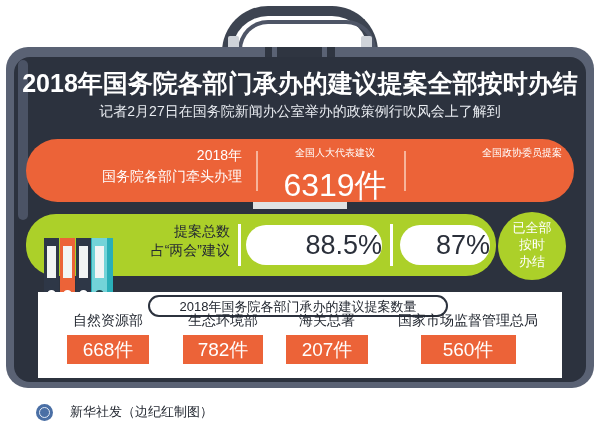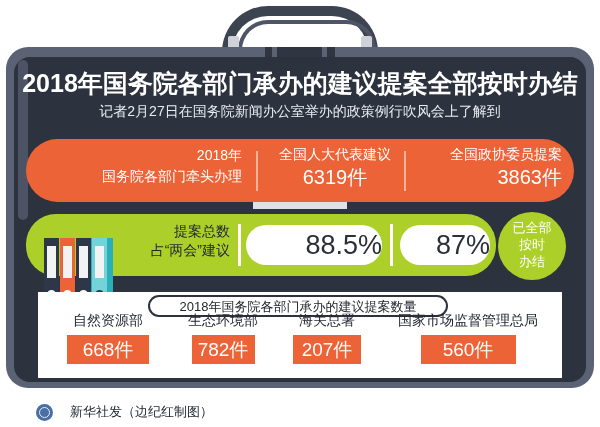--- a/index.html
+++ b/index.html
@@ -72,22 +72,22 @@
   .o-left{left:40px;width:190px;text-align:right;}
   .o-left .l1{position:absolute;right:14px;top:8px;color:#ffffff;font-size:14px;white-space:nowrap;}
   .o-left .l2{position:absolute;right:14px;top:29px;color:#ffffff;font-size:14px;white-space:nowrap;}
 
   .o-div{position:absolute;top:12px;width:2px;height:40px;background:#f7b49a;}
   .o-div1{left:230px;}
   .o-div2{left:378px;}
 
   .o-mid{left:240px;width:138px;text-align:center;}
   .o-right{left:388px;width:148px;text-align:right;}
-  .o-label{position:absolute;left:0;top:7px;width:100%;color:#ffffff;font-size:14px;white-space:nowrap;}
-  .o-value{position:absolute;left:0;top:25px;width:100%;color:#ffffff;font-size:20px;white-space:nowrap;}
+  .o-label{position:absolute;left:0;top:7px;width:100%;color:#ffffff;font-size:10px;white-space:nowrap;}
+  .o-value{position:absolute;left:0;top:25px;width:100%;color:#ffffff;font-size:32px;white-space:nowrap;}
 
   
   .connector{position:absolute;left:253px;top:202px;width:94px;height:7px;background:#dfe2e3;}
 
   
   .green-band{
     position:absolute;left:26px;top:214px;width:470px;height:62px;
     background:#acd029;border-radius:30px;
   }
   .g-label{position:absolute;left:60px;top:222px;width:170px;text-align:right;color:#232733;font-size:14px;line-height:19px;}
@@ -136,23 +136,23 @@
   }
   .dept{position:absolute;top:312px;}
   .dept .name{color:#222730;font-size:14px;text-align:center;white-space:nowrap;}
   .dept .box{
     margin:5px auto 0;background:#ec6338;color:#ffffff;
     font-size:19px;text-align:center;line-height:29px;height:29px;
   }
   .d1{left:48px;width:120px;}
   .d1 .box{width:82px;}
   .d2{left:163px;width:120px;}
-  .d2 .box{width:63px;}
+  .d2 .box{width:80px;}
   .d3{left:272px;width:110px;}
-  .d3 .box{width:68px;}
+  .d3 .box{width:82px;}
   .d4{left:378px;width:180px;}
   .d4 .box{width:95px;}
 
   
   .footer{position:absolute;left:36px;top:402px;height:20px;display:flex;align-items:center;gap:17px;}
   .logo{width:17px;height:17px;border-radius:50%;background:#4a6fa5;position:relative;flex:none;}
   .logo::after{content:"";position:absolute;left:3px;top:3px;width:11px;height:11px;border-radius:50%;border:1px solid #e3eaf4;box-sizing:border-box;}
   .footer-text{color:#1d222b;font-size:13px;white-space:nowrap;}
 </style>
 </head>
@@ -184,21 +184,20 @@
       <div class="l2">国务院各部门牵头办理</div>
     </div>
     <div class="o-div o-div1"></div>
     <div class="o-cell o-mid">
       <div class="o-label">全国人大代表建议</div>
       <div class="o-value">6319件</div>
     </div>
     <div class="o-div o-div2"></div>
     <div class="o-cell o-right">
       <div class="o-label">全国政协委员提案</div>
-      <div class="o-value">3863件</div>
     </div>
   </div>
 
   <div class="connector"></div>
 
   <div class="green-band"></div>
   <div class="g-label">
     <div>提案总数</div>
     <div>占“两会”建议</div>
   </div>

